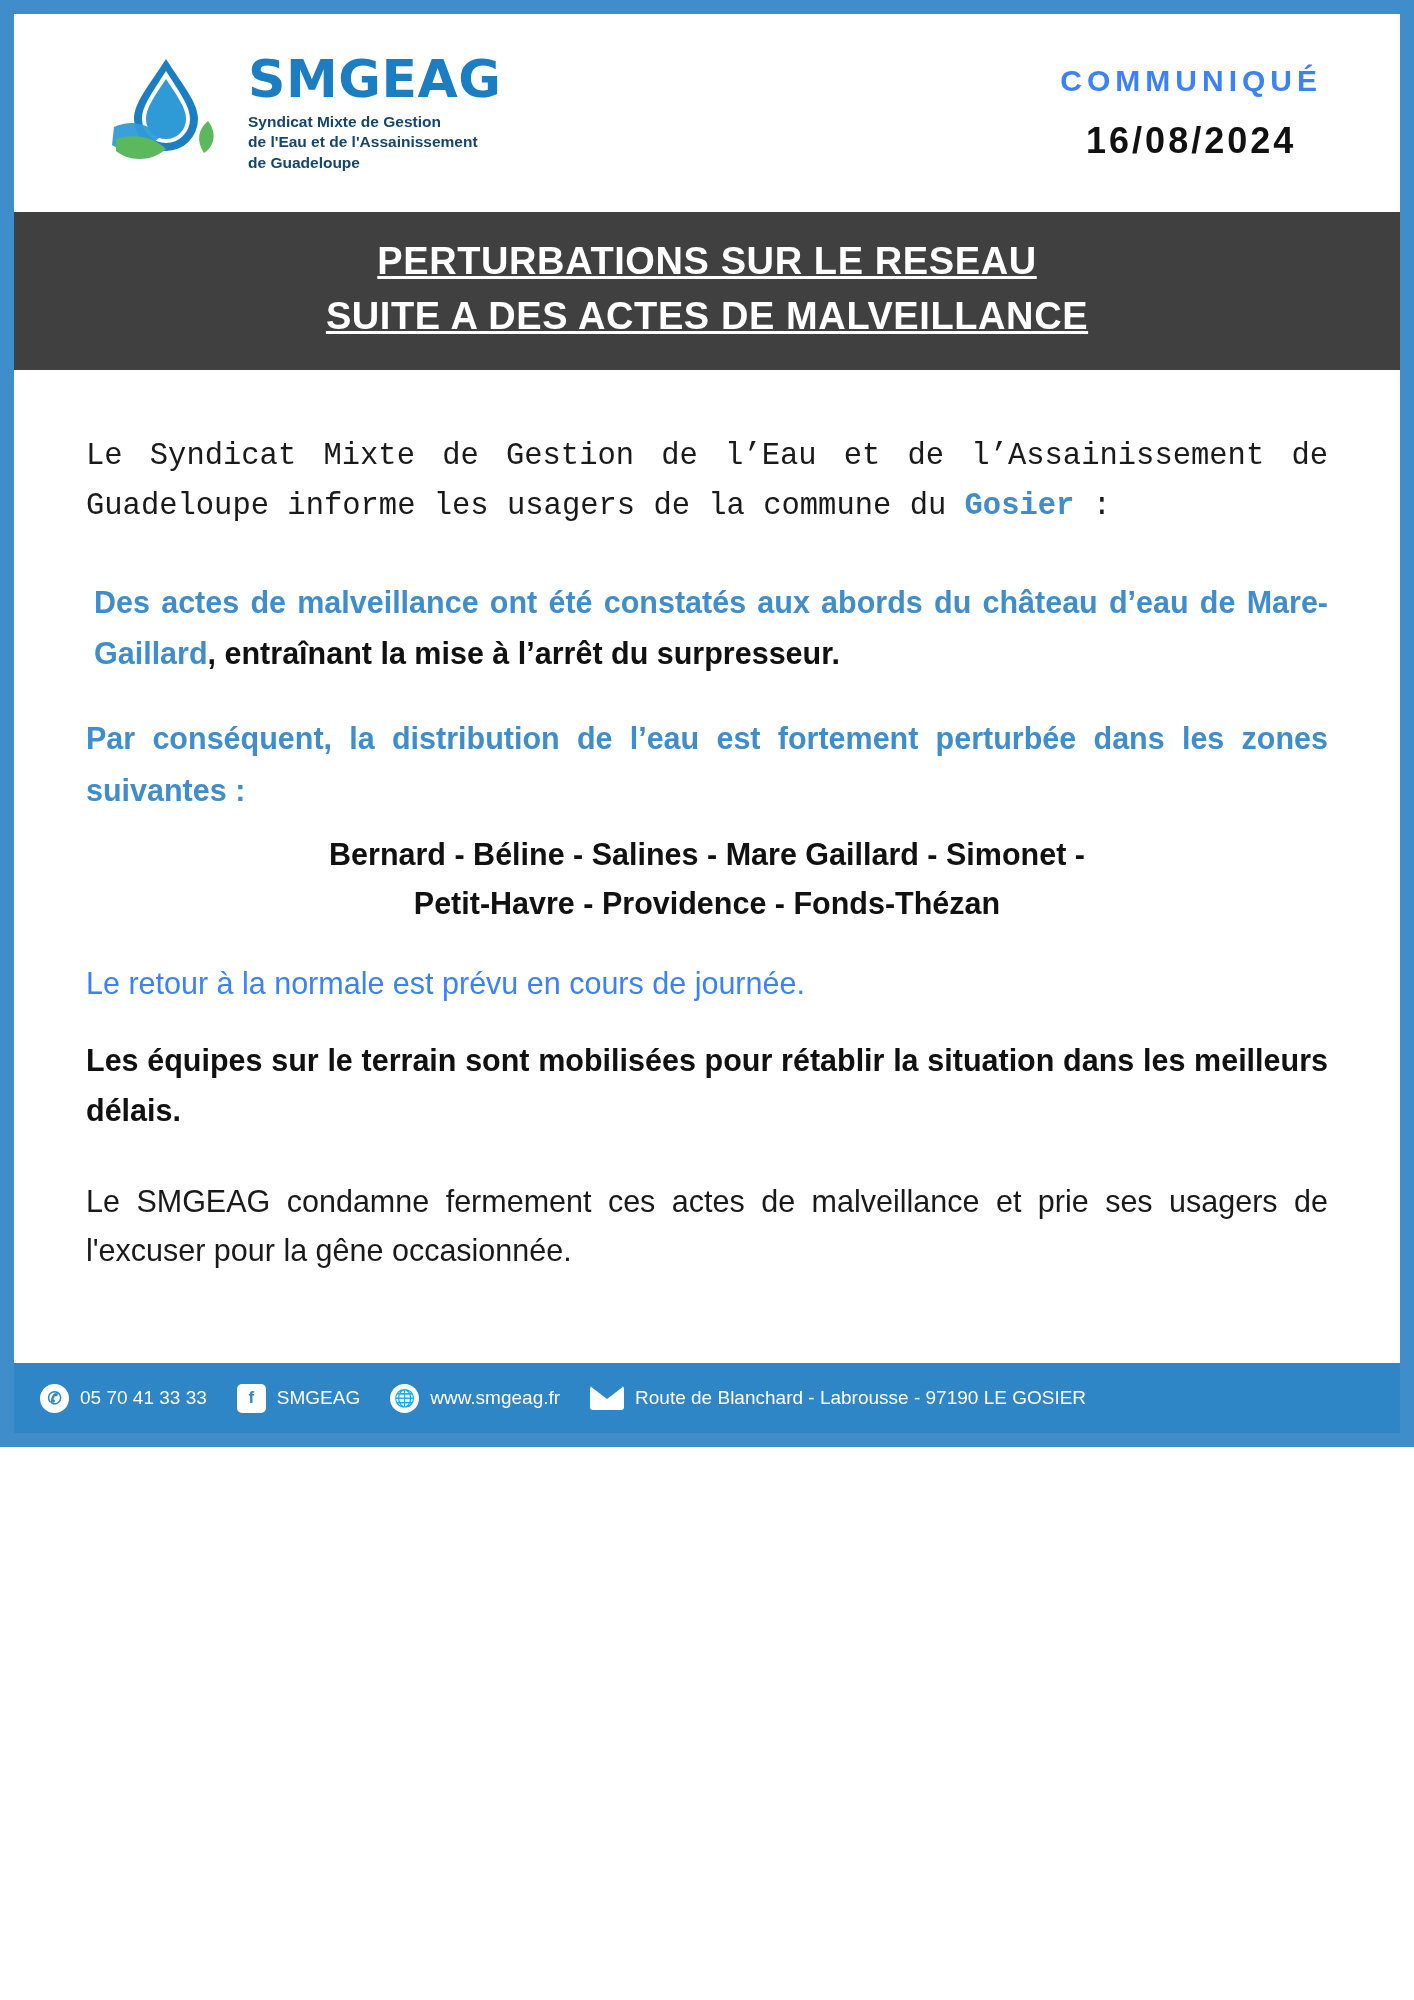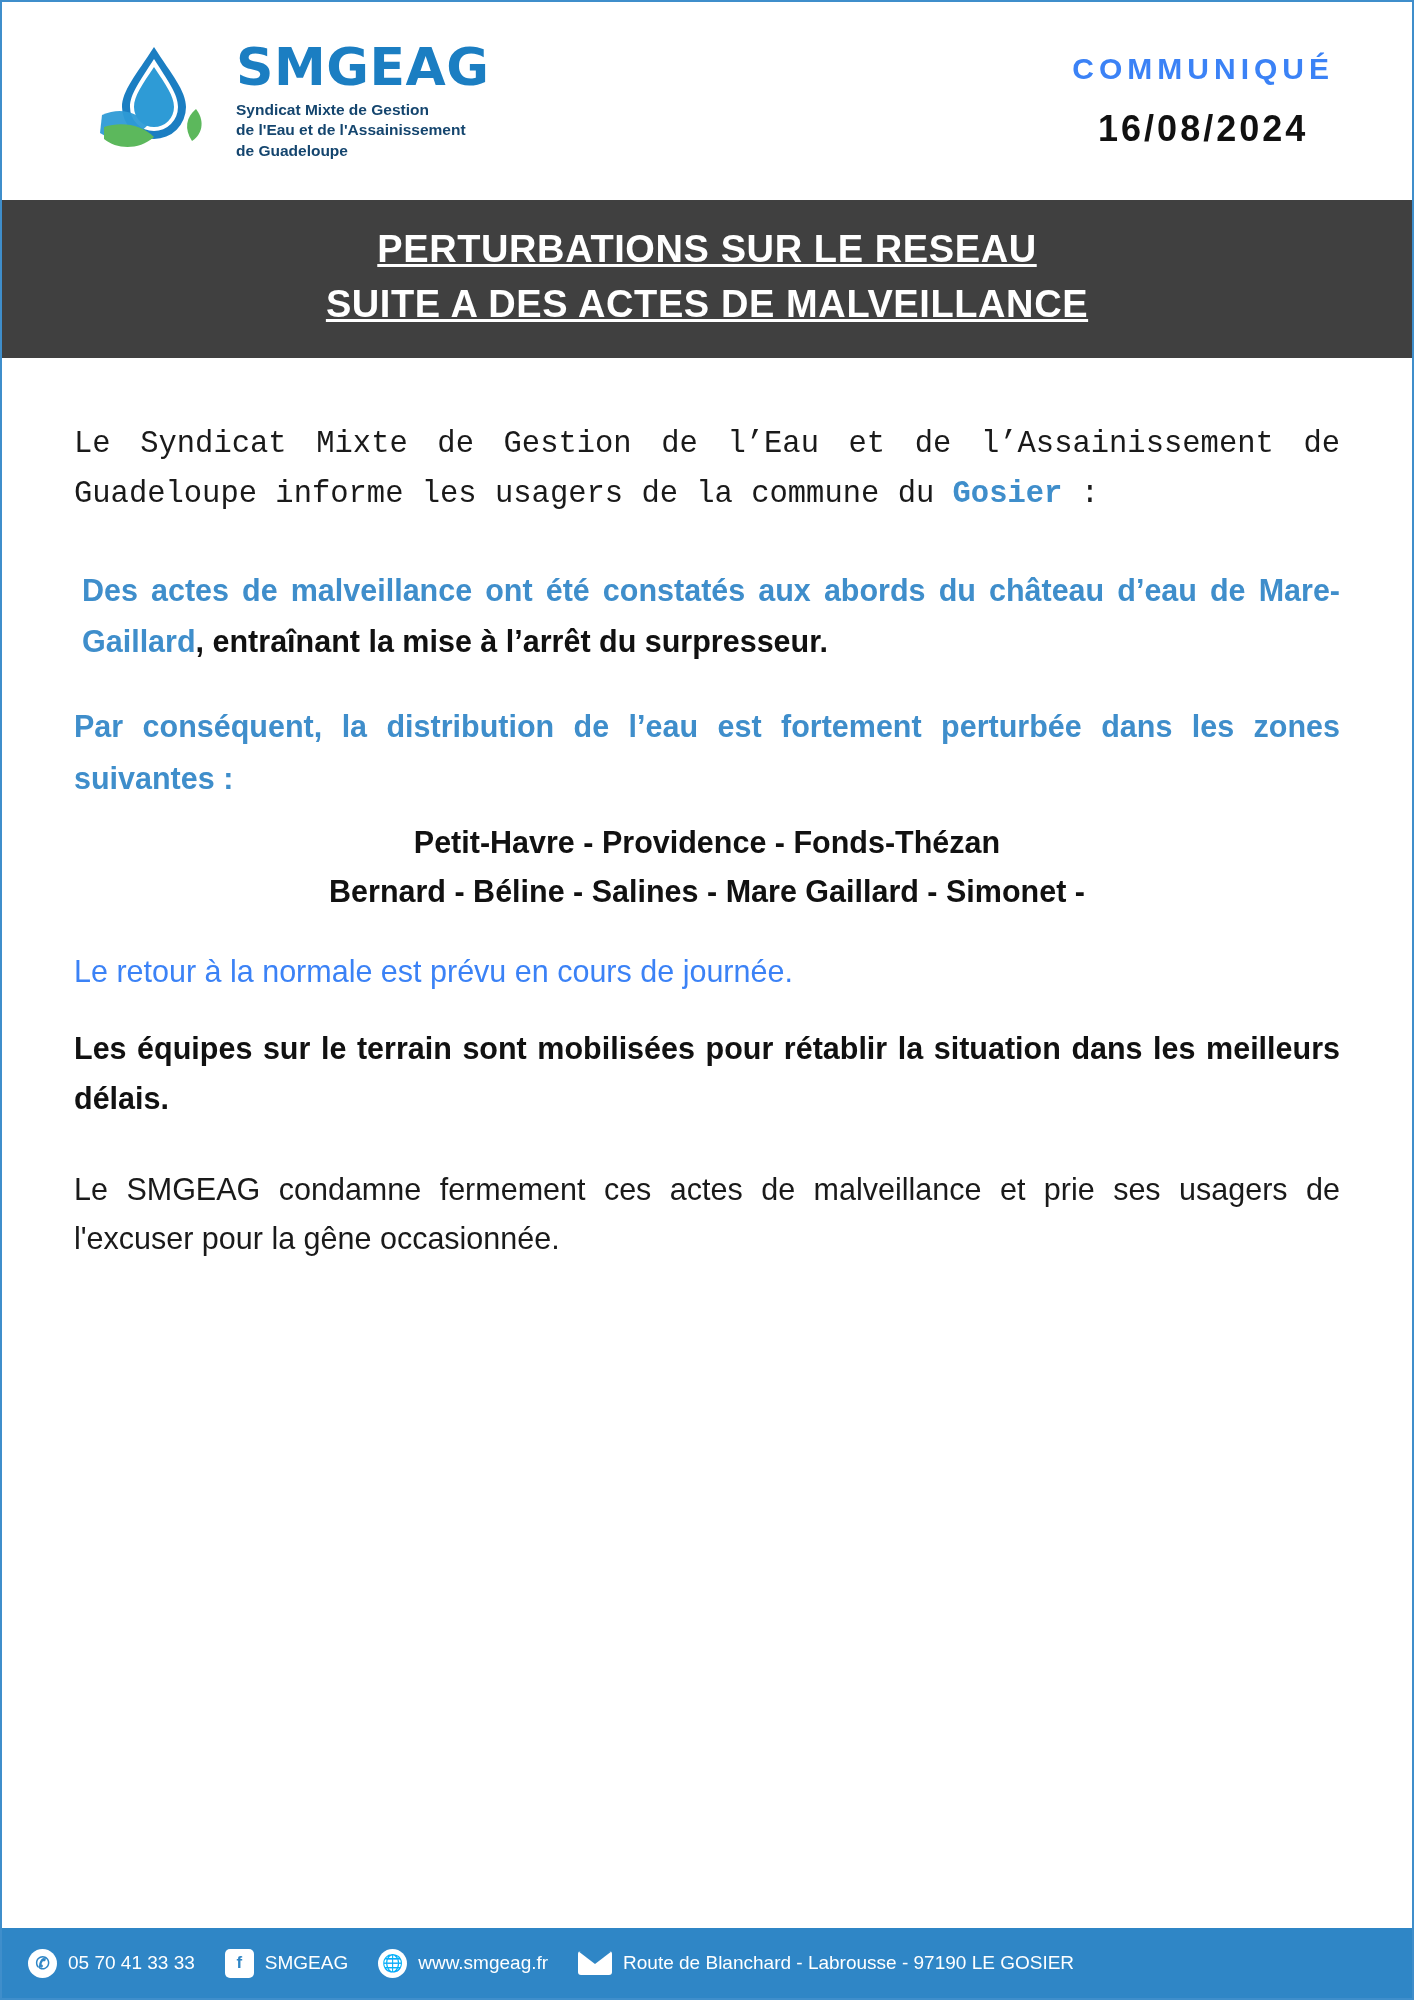--- a/index.html
+++ b/index.html
@@ -11,24 +11,24 @@
     width: 1414px;
     height: 2000px;
     font-family: "Liberation Sans", sans-serif;
     position: relative;
     overflow: hidden;
   }
   .page {
     position: absolute;
     left: 0; top: 0;
     width: 1414px;
-    height: 2000px;
+    height: 1447px;
     background: #3f8ecb;
     box-sizing: border-box;
-    padding: 2px;
+    padding: 14px;
   }
   .sheet {
     width: 100%;
     height: 100%;
     background: #ffffff;
     position: relative;
     box-sizing: border-box;
     display: flex;
     flex-direction: column;
   }
@@ -260,22 +260,22 @@
         <span>Le Syndicat Mixte de Gestion de l’Eau et de l’Assainissement de Guadeloupe informe les usagers de la commune du </span><span class="blue">Gosier</span><span> :</span>
       </p>
 
       <p class="p-blockA">
         <span class="blue-b">Des actes de malveillance ont été constatés aux abords du château d’eau de Mare-Gaillard</span><span class="black-b">, entraînant la mise à l’arrêt du surpresseur.</span>
       </p>
 
       <p class="p-blockB">Par conséquent, la distribution de l’eau est fortement perturbée dans les zones suivantes :</p>
 
       <div class="zones">
+        <div>Bernard - Béline - Salines - Mare Gaillard - Simonet -</div>
         <div>Petit-Havre - Providence - Fonds-Thézan</div>
-        <div>Bernard - Béline - Salines - Mare Gaillard - Simonet -</div>
       </div>
 
       <p class="p-normal">Le retour à la normale est prévu en cours de journée.</p>
 
       <p class="p-teams">Les équipes sur le terrain sont mobilisées pour rétablir la situation dans les meilleurs délais.</p>
 
       <p class="p-end">Le SMGEAG condamne fermement ces actes de malveillance et prie ses usagers de l'excuser pour la gêne occasionnée.</p>
     </div>
 
     <div class="footer">

